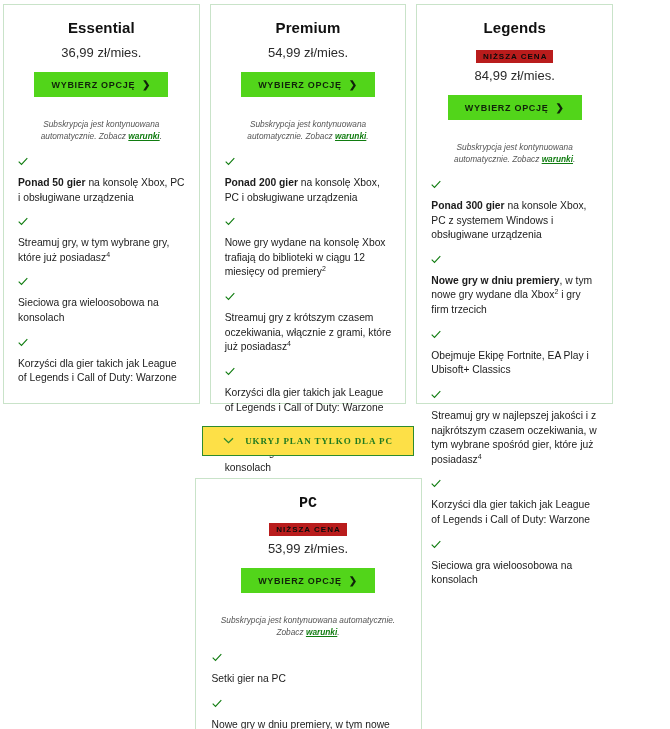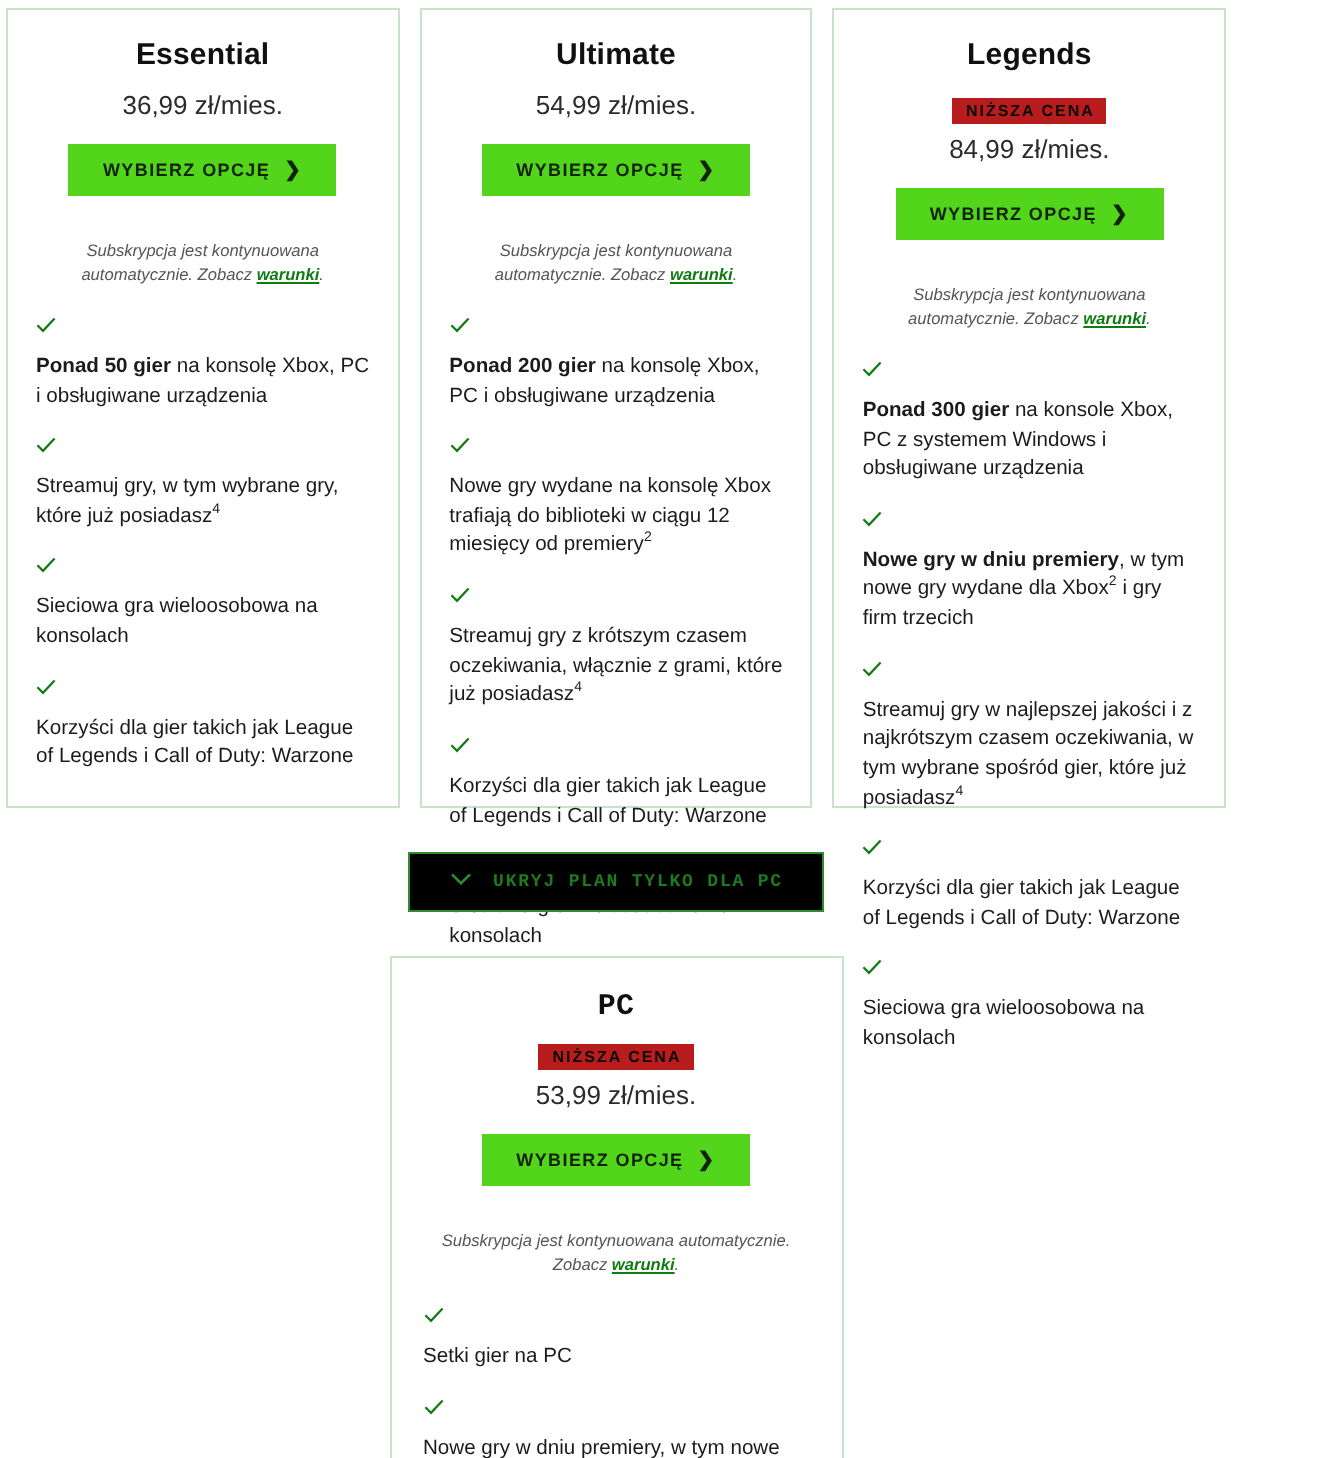--- a/index.html
+++ b/index.html
@@ -107,24 +107,24 @@
   
   .toggle-wrap {
     display: flex;
     justify-content: center;
     margin-top: 22px;
   }
   .toggle-btn {
     display: inline-flex;
     align-items: center;
     gap: 11px;
-    background: #000000;
+    background: #fde047;
     border: 1px solid #2e8b2e;
     color: #1f7a1f;
-    font-family: Liberation Mono, monospace;
+    font-family: Liberation Serif, serif;
     font-size: 9px;
     font-weight: bold;
     letter-spacing: .9px;
     padding: 9px 20px;
     cursor: pointer;
   }
 
   
   .pc-wrap { display: flex; justify-content: center; margin-top: 22px; }
   .card.pc { width: 227px; padding: 16px 16px 18px 16px; }
@@ -170,21 +170,21 @@
             <span class="check">
               <svg width="10" height="9" viewBox="0 0 10 9">
                 <path d="M0.7 4.6 L3.5 7.4 L9.3 1.2" fill="none" stroke="#107c10" stroke-width="1.1"></path>
               </svg>
             </span>
             <span>Korzyści dla gier takich jak League of Legends i Call of Duty: Warzone</span>
           </li>
         </ul>
       </div>
       <div class="card tall">
-        <div class="card-head"><div class="plan-title">Ultimate</div><div class="price">54,99 zł/mies.</div><button class="cta">
+        <div class="card-head"><div class="plan-title">Premium</div><div class="price">54,99 zł/mies.</div><button class="cta">
             <span>WYBIERZ OPCJĘ</span>
             <span class="chev">❯</span>
           </button><div class="disclaimer">Subskrypcja jest kontynuowana automatycznie. Zobacz <a href="#">warunki</a>.</div></div>
         <ul class="features">
           <li class="feature">
             <span class="check">
               <svg width="10" height="9" viewBox="0 0 10 9">
                 <path d="M0.7 4.6 L3.5 7.4 L9.3 1.2" fill="none" stroke="#107c10" stroke-width="1.1"></path>
               </svg>
             </span>
@@ -238,20 +238,28 @@
             </span>
             <span><b>Ponad 300 gier</b> na konsole Xbox, PC z systemem Windows i obsługiwane urządzenia</span>
           </li>
           <li class="feature">
             <span class="check">
               <svg width="10" height="9" viewBox="0 0 10 9">
                 <path d="M0.7 4.6 L3.5 7.4 L9.3 1.2" fill="none" stroke="#107c10" stroke-width="1.1"></path>
               </svg>
             </span>
             <span><b>Nowe gry w dniu premiery</b>, w tym nowe gry wydane dla Xbox<sup>2</sup> i gry firm trzecich</span>
+          </li>
+          <li class="feature">
+            <span class="check">
+              <svg width="10" height="9" viewBox="0 0 10 9">
+                <path d="M0.7 4.6 L3.5 7.4 L9.3 1.2" fill="none" stroke="#107c10" stroke-width="1.1"></path>
+              </svg>
+            </span>
+            <span>Obejmuje Ekipę Fortnite, EA Play i Ubisoft+ Classics</span>
           </li>
           <li class="feature">
             <span class="check">
               <svg width="10" height="9" viewBox="0 0 10 9">
                 <path d="M0.7 4.6 L3.5 7.4 L9.3 1.2" fill="none" stroke="#107c10" stroke-width="1.1"></path>
               </svg>
             </span>
             <span>Streamuj gry w najlepszej jakości i z najkrótszym czasem oczekiwania, w tym wybrane spośród gier, które już posiadasz<sup>4</sup></span>
           </li>
           <li class="feature">

